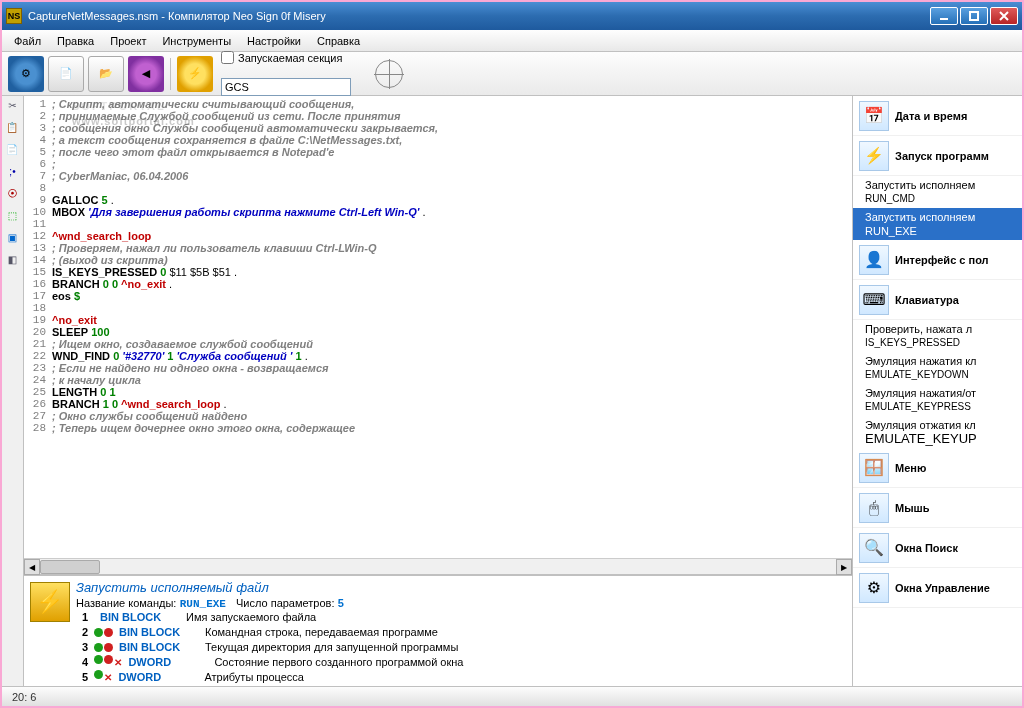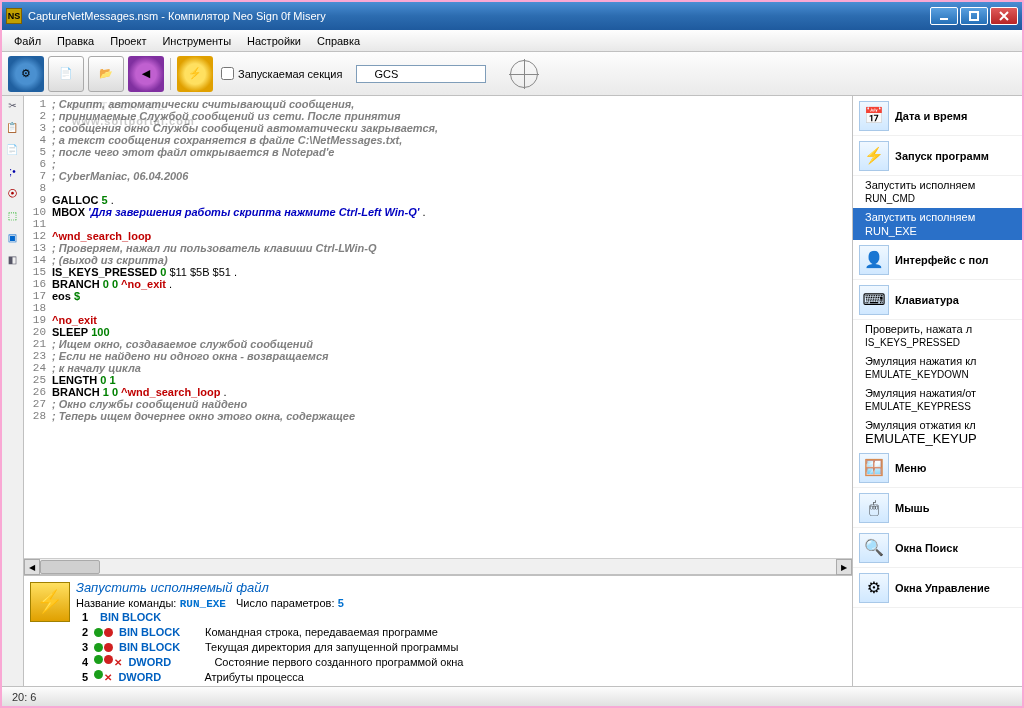--- a/index.html
+++ b/index.html
@@ -14,23 +14,23 @@
 .winbtn svg{width:10px;height:10px;stroke:#fff;stroke-width:2;fill:none}
 .menubar{height:22px;background:linear-gradient(#fefefe,#e8e8e8);border-bottom:1px solid #c0c0c0;display:flex;align-items:center;padding:0 4px}
 .menuitem{padding:3px 8px;cursor:pointer}
 .toolbar{height:44px;background:linear-gradient(#fdfdfd,#eaeaea);border-bottom:1px solid #c0c0c0;display:flex;align-items:center;padding:0 6px;gap:4px}
 .tbicon{width:36px;height:36px;display:flex;align-items:center;justify-content:center;border-radius:3px}
 .gear{background:radial-gradient(circle,#4a90d0 40%,#2060a0 70%)}
 .doc{background:linear-gradient(#fff,#ddd);border:1px solid #aaa}
 .back{background:radial-gradient(circle,#c060d0 40%,#8030a0 70%)}
 .bolt{background:radial-gradient(circle,#ffe060 40%,#e0a000 70%)}
 .tbsep{width:1px;height:32px;background:#c0c0c0;margin:0 2px}
-.tbgroup{display:flex;flex-direction:row;gap:14px;margin-left:4px}
+.tbgroup{display:flex;flex-direction:column;gap:14px;margin-left:4px}
 .tbgroup label{display:flex;align-items:center;gap:4px;font-size:10px}
-.tbgroup input[type=text]{width:130px;height:18px;border:1px solid #7f9db9;padding:0 17px}
+.tbgroup input[type=text]{width:130px;height:18px;border:1px solid #7f9db9;padding:0 3px}
 .crosshair{width:28px;height:28px;border:1px solid #888;border-radius:50%;margin-left:20px;position:relative}
 .crosshair::before,.crosshair::after{content:"";position:absolute;background:#888}
 .crosshair::before{left:50%;top:-2px;bottom:-2px;width:1px}
 .crosshair::after{top:50%;left:-2px;right:-2px;height:1px}
 .main{flex:1;display:flex;overflow:hidden}
 .leftgutter{width:22px;background:#f0f0f0;border-right:1px solid #c0c0c0;display:flex;flex-direction:column;align-items:center;padding-top:4px;gap:8px}
 .lg-icon{width:14px;height:14px;font-size:10px;color:#556;text-align:center}
 .editor-wrap{flex:1;display:flex;flex-direction:column;overflow:hidden}
 .editor{flex:1;overflow:auto;background:#fff;font-family:"Courier New",monospace;font-size:13px;padding:2px 0}
 .line{display:flex;white-space:pre}
@@ -150,20 +150,21 @@
           <div class="line"><span class="ln">12</span><span class="code"><span class="label">^wnd_search_loop</span></span></div>
           <div class="line"><span class="ln">13</span><span class="code"><span class="comment">; Проверяем, нажал ли пользователь клавиши Ctrl-LWin-Q</span></span></div>
           <div class="line"><span class="ln">14</span><span class="code"><span class="comment">; (выход из скрипта)</span></span></div>
           <div class="line"><span class="ln">15</span><span class="code"><span class="kw">IS_KEYS_PRESSED</span> <span class="num">0</span> $11 $5B $51 .</span></div>
           <div class="line"><span class="ln">16</span><span class="code"><span class="kw">BRANCH</span> <span class="num">0 0</span> <span class="label">^no_exit</span> .</span></div>
           <div class="line"><span class="ln">17</span><span class="code"><span class="kw">eos</span> <span class="num">$</span></span></div>
           <div class="line"><span class="ln">18</span><span class="code"></span></div>
           <div class="line"><span class="ln">19</span><span class="code"><span class="label">^no_exit</span></span></div>
           <div class="line"><span class="ln">20</span><span class="code"><span class="kw">SLEEP</span> <span class="num">100</span></span></div>
           <div class="line"><span class="ln">21</span><span class="code"><span class="comment">; Ищем окно, создаваемое службой сообщений</span></span></div>
+          <div class="line"><span class="ln">22</span><span class="code"><span class="kw">WND_FIND</span> <span class="num">0</span> <span class="str">'#32770'</span> <span class="num">1</span> <span class="str">'Служба сообщений '</span> <span class="num">1</span> .</span></div>
           <div class="line"><span class="ln">23</span><span class="code"><span class="comment">; Если не найдено ни одного окна - возвращаемся</span></span></div>
           <div class="line"><span class="ln">24</span><span class="code"><span class="comment">; к началу цикла</span></span></div>
           <div class="line"><span class="ln">25</span><span class="code"><span class="kw">LENGTH</span> <span class="num">0 1</span></span></div>
           <div class="line"><span class="ln">26</span><span class="code"><span class="kw">BRANCH</span> <span class="num">1 0</span> <span class="label">^wnd_search_loop</span> .</span></div>
           <div class="line"><span class="ln">27</span><span class="code"><span class="comment">; Окно службы сообщений найдено</span></span></div>
           <div class="line"><span class="ln">28</span><span class="code"><span class="comment">; Теперь ищем дочернее окно этого окна, содержащее</span></span></div>
         </div>
       <div class="hscroll">
         <div class="arr l">◀</div>
         <div class="thumb"></div>
@@ -177,20 +178,21 @@
             <span>Название команды:</span>
             <span class="cmdname">RUN_EXE</span>
             &nbsp;&nbsp;<span>Число параметров:</span>
             <span class="count">5</span>
           </div>
           <div id="params">
               <div class="param-row">
                 <span class="pn">1</span>
                 <span class="dots"></span>
                 <span class="ptype">BIN BLOCK</span>
+                <span class="pdesc">Имя запускаемого файла</span>
               </div>
               <div class="param-row">
                 <span class="pn">2</span>
                 <span class="dots">
                   <span class="dot dg"></span>
                   <span class="dot dr"></span>
                 </span>
                 <span class="ptype">BIN BLOCK</span>
                 <span class="pdesc">Командная строка, передаваемая программе</span>
               </div>

